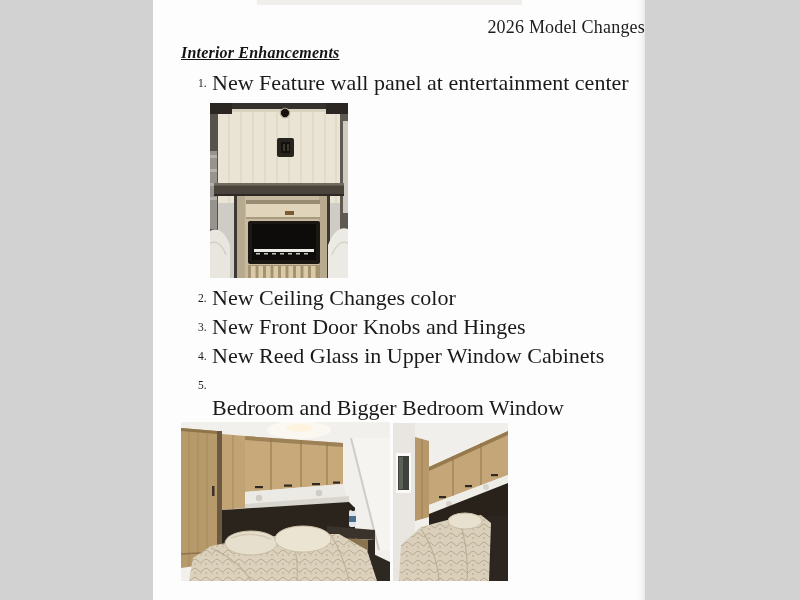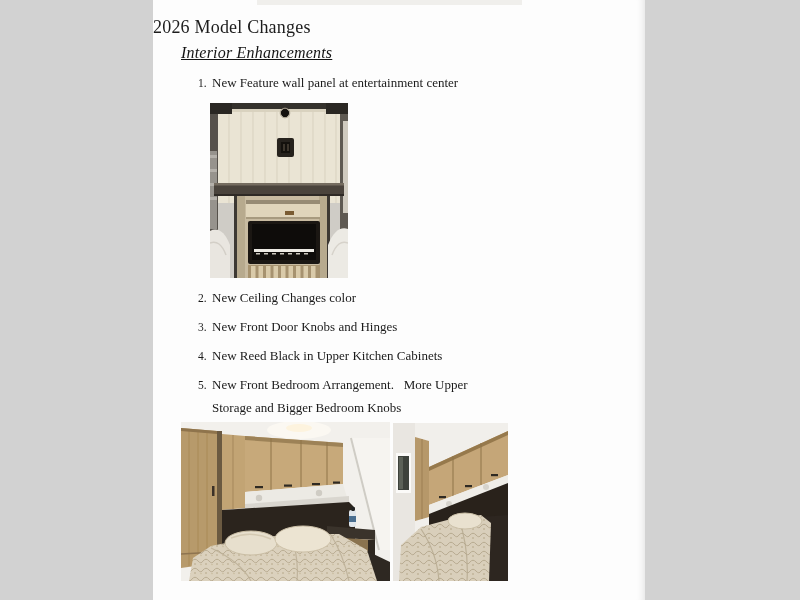--- a/index.html
+++ b/index.html
@@ -12,32 +12,32 @@
     position:absolute; left:153px; top:0; width:492px; height:600px;
     background:#fdfdfd;
     box-shadow: inset -9px 0 7px -7px rgba(0,0,0,0.10);
   }
   .remnant {
     position:absolute; left:104px; top:0; width:265px; height:5px;
     background:#f0efec;
   }
   .doc-title {
     position:absolute; top:17px; left:0; width:100%;
-    text-align:left; font-size:18px; color:#1c1c1c;
+    text-align:right; font-size:18px; color:#1c1c1c;
     letter-spacing:0.2px;
   }
   .section-heading {
     position:absolute; left:28px; top:44px;
-    font-size:16px; font-weight:normal; font-style:italic;
+    font-size:16px; font-weight:bold; font-style:italic;
     text-decoration:underline; color:#141414;
     letter-spacing:0.2px;
   }
   .li { position:absolute; left:45px; display:flex; color:#1a1a1a; }
   .li .num { font-size:11.5px; width:14px; flex:none; padding-top:6px; }
-  .li .txt { font-size:13px; line-height:23px; white-space:pre-wrap; }
+  .li .txt { font-size:22px; line-height:23px; white-space:pre-wrap; }
   .photo { position:absolute; overflow:hidden; }
   .photo svg { display:block; width:100%; height:100%; }
   .photo-ent  { left:57px;  top:103px; width:138px; height:175px; }
   .photo-bedL { left:28px;  top:422px; width:209px; height:159px; }
   .photo-bedR { left:240px; top:423px; width:115px; height:158px; }
 </style>
 </head>
 <body>
 
 <div class="page">
@@ -58,26 +58,26 @@
     <span class="txt">New Ceiling Changes color</span>
   </div>
 
   <div class="li" style="top:315px">
     <span class="num">3.</span>
     <span class="txt">New Front Door Knobs and Hinges</span>
   </div>
 
   <div class="li" style="top:344px">
     <span class="num">4.</span>
-    <span class="txt">New Reed Black in Upper Kitchen Cabinets</span>
+    <span class="txt">New Reed Glass in Upper Window Cabinets</span>
   </div>
 
   <div class="li" style="top:373px">
     <span class="num">5.</span>
-    <span class="txt"><span>New Front Bedroom Arrangement.   More Upper</span><br><span>Storage and Bigger Bedroom Knobs</span></span>
+    <span class="txt"><br><span>Bedroom and Bigger Bedroom Window</span></span>
   </div>
 
   <div class="photo photo-ent">
     <svg viewBox="0 0 138 175" preserveAspectRatio="none">
       <rect width="138" height="175" fill="#cfccc6"></rect>
 
       <rect x="0" y="0" width="8" height="175" fill="#56514b"></rect>
       <rect x="0" y="48" width="7" height="78" fill="#97938d"></rect>
       <rect x="0" y="52" width="7" height="3" fill="#b5b1ab"></rect>
       <rect x="0" y="66" width="7" height="3" fill="#b5b1ab"></rect>

